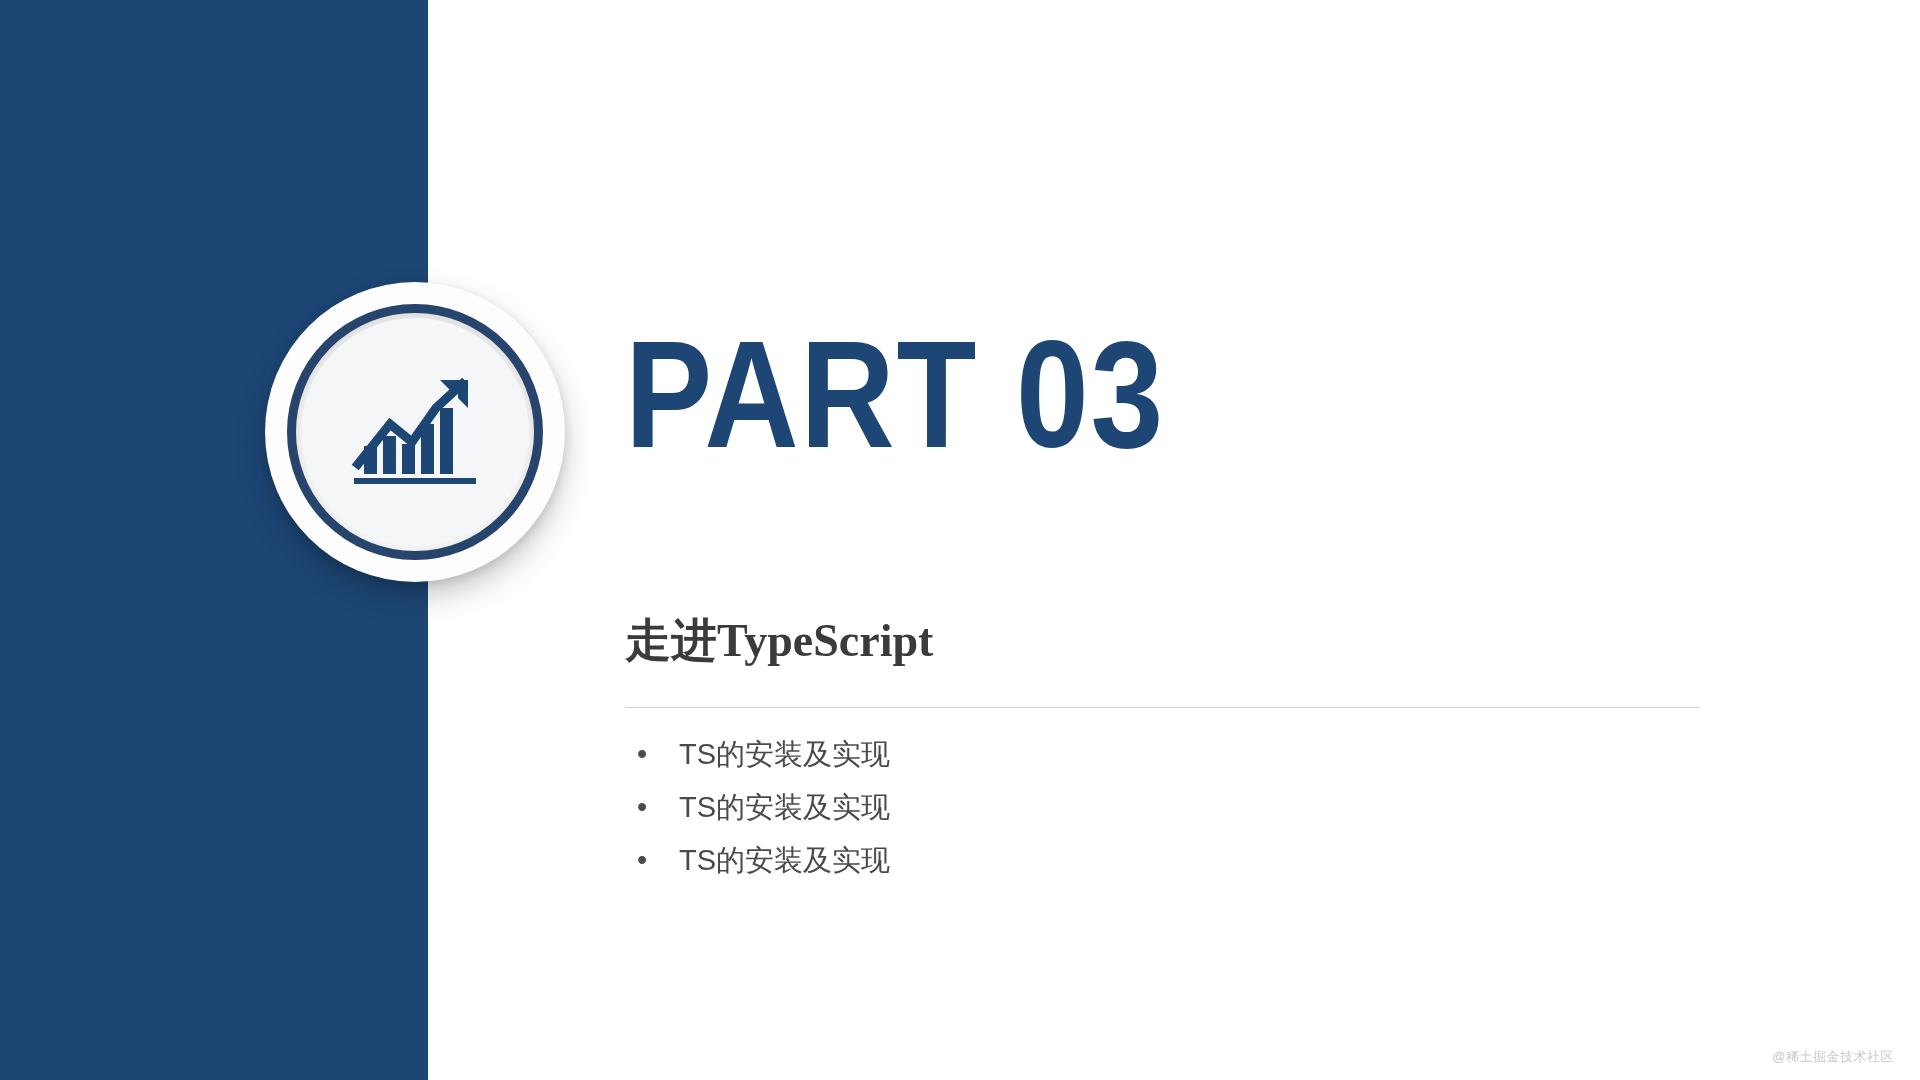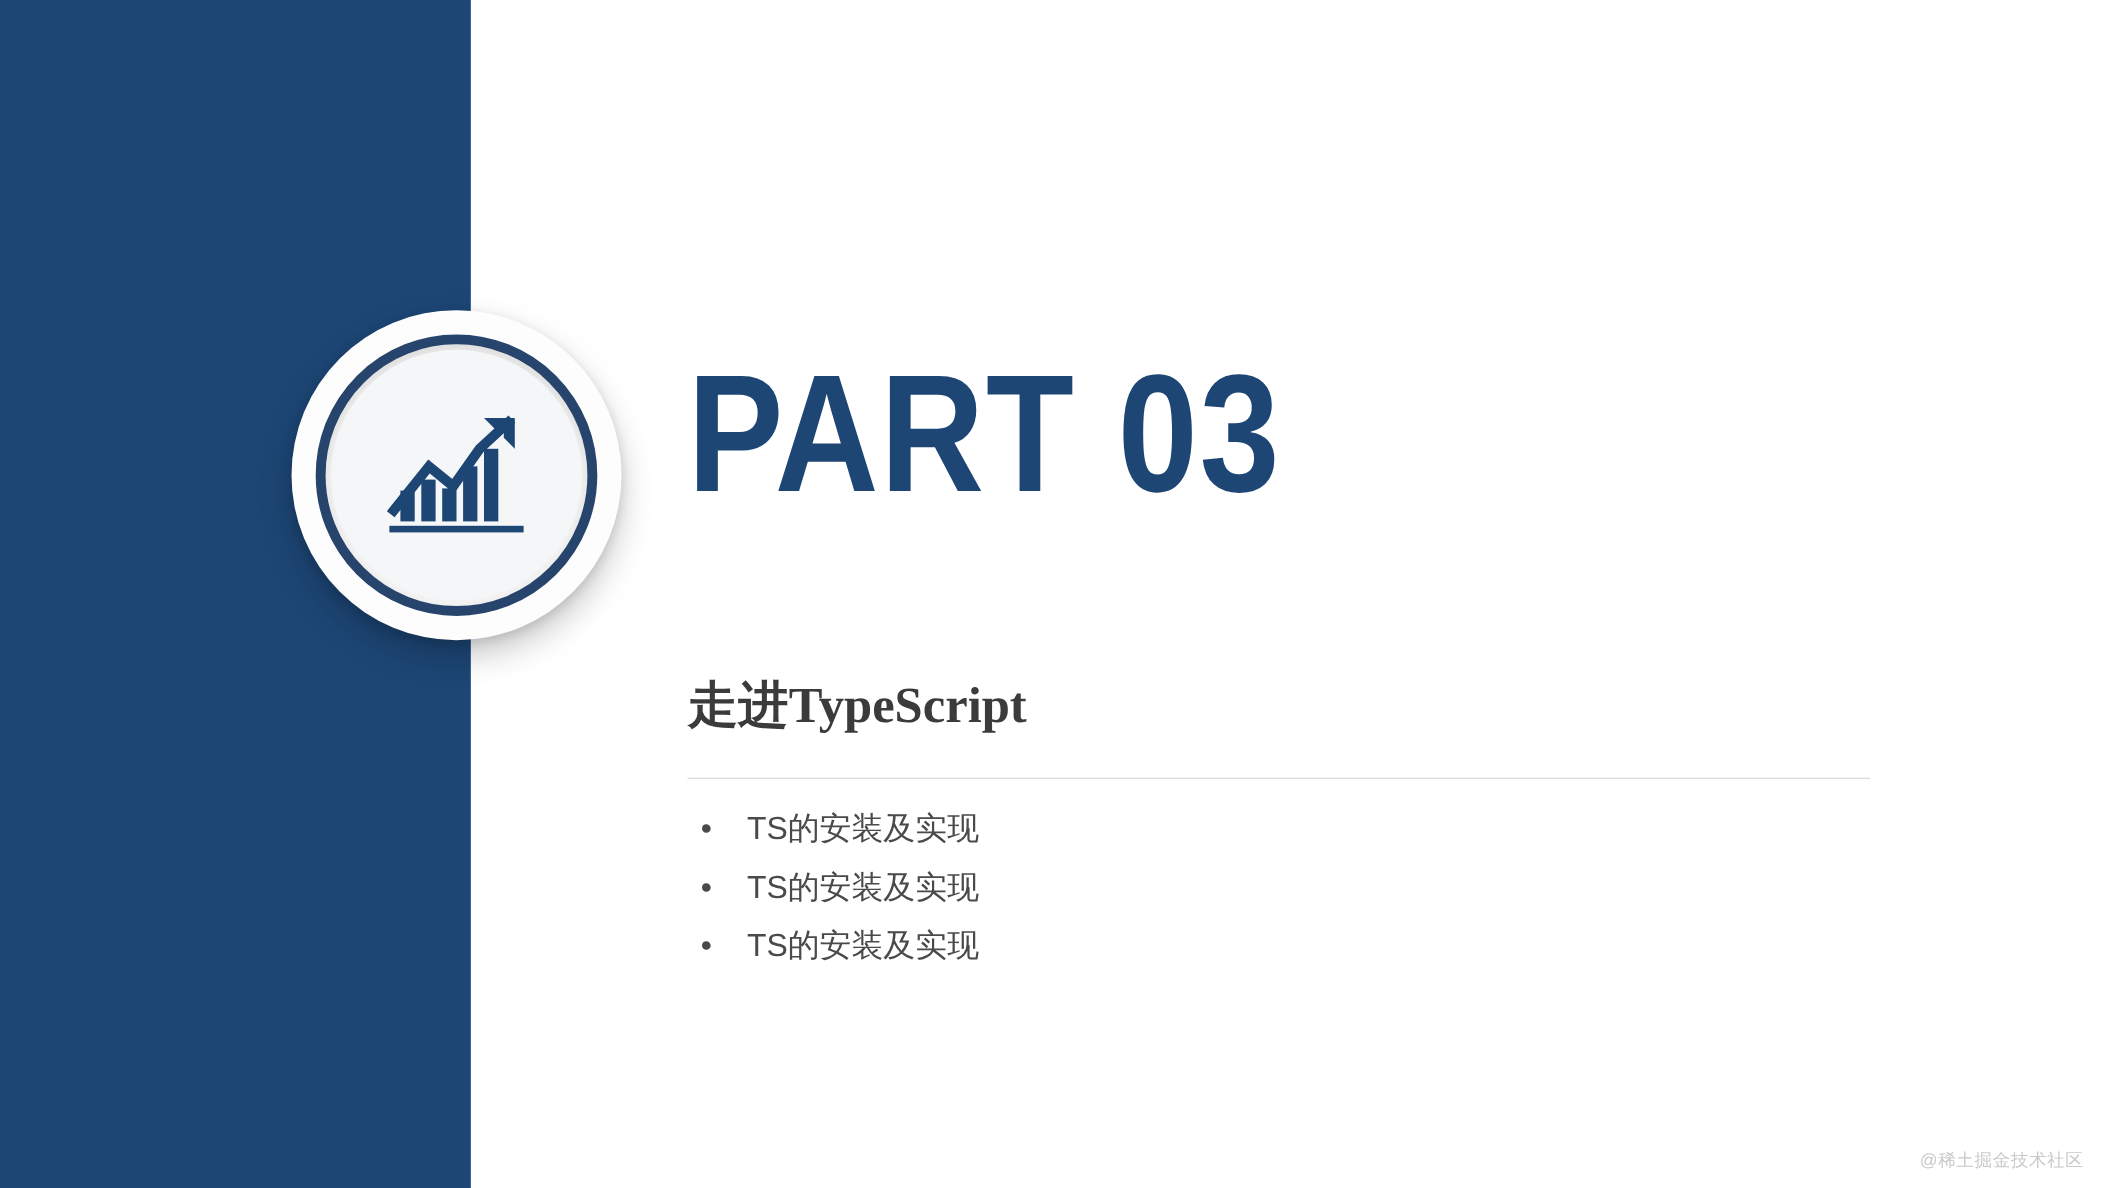--- a/index.html
+++ b/index.html
@@ -152,21 +152,21 @@
     font-size: 29px;
   }
   .bullet-text { display: inline-block; }
 
   
   .watermark {
     position: absolute;
     right: 26px;
     bottom: 14px;
     color: #c9c9c9;
-    font-size: 16px;
+    font-size: 13px;
     letter-spacing: 0.5px;
     white-space: nowrap;
   }
 </style>
 </head>
 <body>
 
 <div class="slide">
 
   <div class="side-band"></div>

